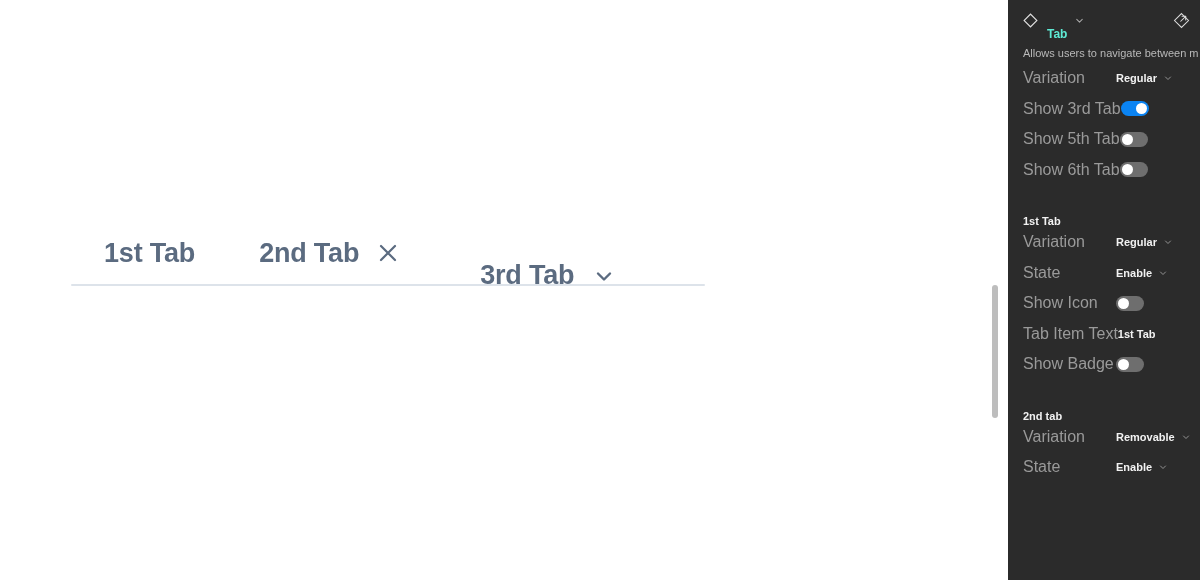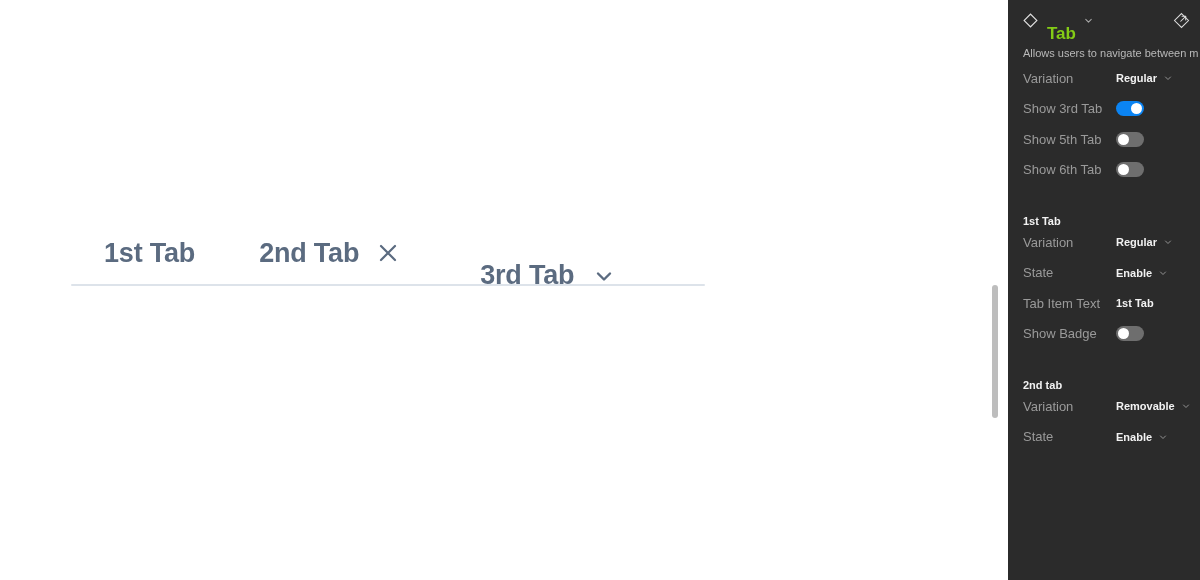--- a/index.html
+++ b/index.html
@@ -84,23 +84,23 @@
   }
   .panel-header {
     display: flex;
     align-items: center;
     height: 41px;
     padding: 0 10px 0 15px;
     gap: 9px;
   }
   .panel-header-icon { display: inline-flex; align-items: center; }
   .panel-title {
-    font-size: 17px;
-    font-weight: bold;
-    color: #84cc16;
+    font-size: 12px;
+    font-weight: bold;
+    color: #5eead4;
     white-space: nowrap;
     margin-top: 27px;
   }
   .panel-header-chev { display: inline-flex; align-items: center; margin-left: -2px; }
   .panel-header-spacer { flex: 1 1 auto; }
   .panel-open-icon { display: inline-flex; align-items: center; }
 
   .panel-desc {
     padding: 2px 8px 0 15px;
     font-size: 11px;
@@ -113,21 +113,21 @@
 
   .panel-body { padding: 0 0 0 0; }
 
   .row {
     display: flex;
     align-items: center;
     height: 30.5px;
     padding: 0 12px 0 15px;
   }
   .row-label {
-    font-size: 13px;
+    font-size: 16px;
     color: #9a9a9a;
     white-space: nowrap;
     flex: 0 0 auto;
   }
   .row-control {
     margin-left: auto;
     display: flex;
     align-items: center;
     justify-content: flex-start;
     width: 72px;
@@ -306,20 +306,28 @@
               <span>Enable</span>
               <span class="chev-sm">
                 <svg width="10" height="10" viewBox="0 0 12 12" fill="none">
                   <path d="M3 4.8 L6 7.8 L9 4.8" stroke="#9a9a9a" stroke-width="1.1" stroke-linecap="round" stroke-linejoin="round"></path>
                 </svg>
               </span>
             </span>
           </span>
         </div>
         <div class="row">
+          <span class="row-label">Show Icon</span>
+          <span class="row-control">
+            <span class="toggle">
+              <span class="knob"></span>
+            </span>
+          </span>
+        </div>
+        <div class="row">
           <span class="row-label">Tab Item Text</span>
           <span class="row-control">
             <span class="text-val">1st Tab</span>
           </span>
         </div>
         <div class="row">
           <span class="row-label">Show Badge</span>
           <span class="row-control">
             <span class="toggle">
               <span class="knob"></span>

